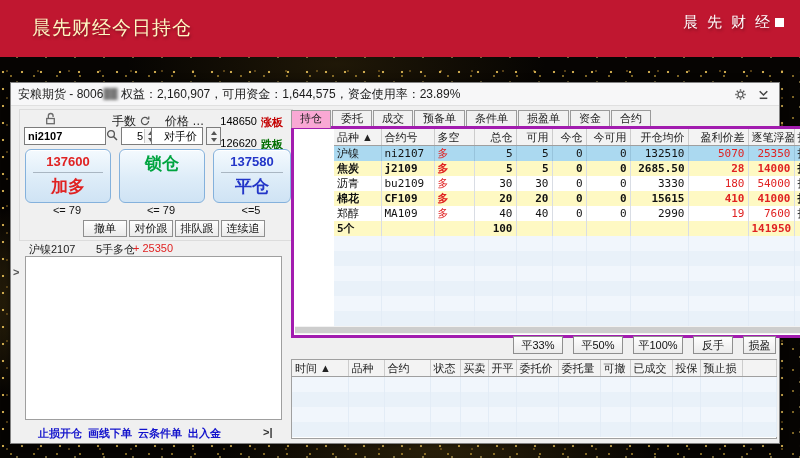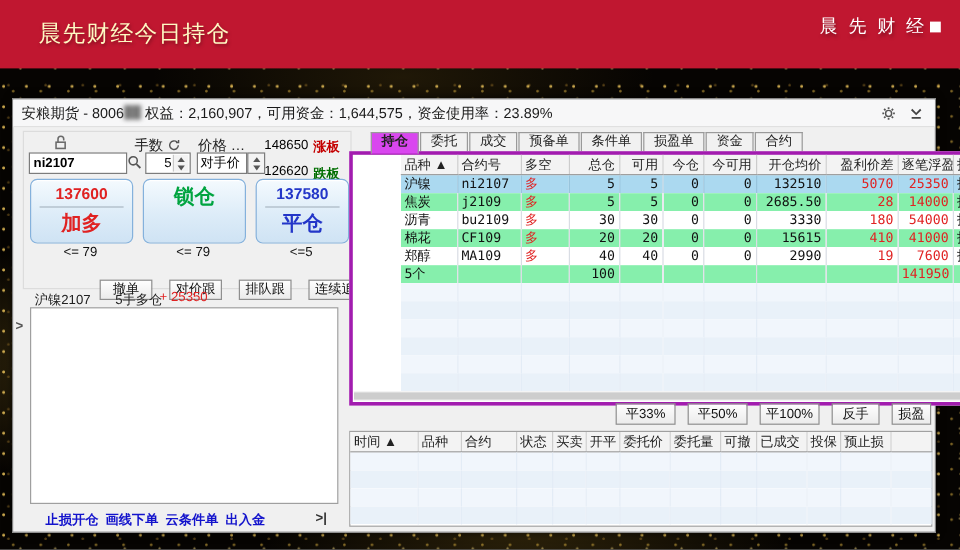--- a/index.html
+++ b/index.html
@@ -46,46 +46,46 @@
   .limrow{display:flex;justify-content:flex-end;gap:4px;margin-bottom:7px;}
   .up-label{color:#c40000;font-weight:bold;}
   .down-label{color:#006e00;font-weight:bold;}
   .bigbtn{position:absolute;top:66px;height:52px;border:1px solid #84b1dc;border-radius:6px;
     background:linear-gradient(#f4fafe,#ddecf8 55%,#cfe3f4);box-shadow:inset 0 1px 0 #fff;cursor:pointer;}
   .bigbtn .p{height:21px;line-height:22px;text-align:center;font-weight:bold;font-size:13px;
     margin:1px 7px 0;border-bottom:1px solid #a9b6c2;}
   .bigbtn .a{text-align:center;font-size:17px;font-weight:bold;line-height:27px;}
   .red{color:#e02222;} .green{color:#00a440;} .blue{color:#2336c8;}
   .hint{position:absolute;top:121px;font-size:11px;color:#111;text-align:center;}
-  .qrow{position:absolute;left:72px;top:150px;display:flex;gap:14px;align-items:flex-end;}
+  .qrow{position:absolute;left:72px;top:137px;display:flex;gap:2px;align-items:flex-end;}
   .btn{height:17px;font-size:11px;line-height:15px;text-align:center;border:1px solid #8f8f8f;
     background:linear-gradient(#fefefe,#ebebeb);color:#111;cursor:pointer;box-sizing:border-box;}
   .qrow .btn{width:44px;}
   .posline{position:absolute;left:18px;top:159px;font-size:11px;color:#222;width:250px;}
   .posline .c{position:absolute;left:0;} .posline .l{position:absolute;left:67px;}
   .posline .pnl{position:absolute;left:104px;color:#e02222;}
   .msgbox{position:absolute;left:14px;top:173px;width:255px;height:162px;background:#fff;border:1px solid #9f9f9f;}
   .collapse-arrow{position:absolute;left:2px;top:183px;font-size:11px;color:#555;font-weight:bold;}
   .links{position:absolute;left:27px;top:343px;display:flex;gap:6px;font-size:11px;font-weight:bold;color:#1313cc;}
   .links span{cursor:pointer;}
   .expand{position:absolute;left:252px;top:343px;font-size:11px;color:#333;font-weight:bold;cursor:pointer;}
   
   .rpanel{position:absolute;left:280px;top:26px;width:486px;height:330px;}
   .tabs{position:absolute;left:0;top:1px;height:17px;display:flex;}
   .tab{padding:0 8px;font-size:11px;line-height:15px;border:1px solid #9a9a9a;border-bottom:none;
     background:#f1f1f1;margin-right:1px;color:#222;cursor:pointer;}
-  .tab.active{background:#d946ef;position:relative;z-index:2;height:17px;font-weight:bold;margin-left:18px;}
+  .tab.active{background:#f9a8d4;position:relative;z-index:2;height:17px;font-weight:normal;}
   .content{position:absolute;left:0;top:17px;width:484px;height:206px;border:3px solid #a21caf;background:#fff;padding-left:40px;}
   table{border-collapse:collapse;table-layout:fixed;width:484px;}
   th{font-size:11px;font-weight:normal;color:#222;background:#f3f3f3;height:16px;padding:0 3px;
     border-right:1px solid #cccccc;border-bottom:1px solid #9f9f9f;overflow:hidden;white-space:nowrap;}
   td{font-size:11px;height:15px;padding:0 3px;border-right:1px solid #d9dde4;overflow:hidden;white-space:nowrap;
     font-family:"DejaVu Sans Mono","Liberation Sans",sans-serif;color:#111;}
   .l{text-align:left;} .r{text-align:right;} td.red,th.red{color:#e02222;}
-  tr.alt td{background:#86efac;}
+  tr.alt td{background:#fef9c3;font-weight:bold;}
   tr.sel td{background:#abd9f0;border-right-color:#98c4dc;}
   tr.f0 td,tr.f1 td{border-right:1px solid #e3ecf6;}
   tr.f0 td{background:#f1f6fc;} tr.f1 td{background:#e9f1f9;}
   .hscroll{position:absolute;left:1px;right:1px;bottom:1px;height:8px;background:#f2f2f2;}
   .hscroll .thumb{position:absolute;left:0;top:1px;height:6px;width:97%;background:#cdcdcd;}
   .abtns{position:absolute;left:222px;top:227px;display:flex;gap:10px;}
   .abtns .btn{height:18px;line-height:16px;}
   .btable{position:absolute;left:0;top:250px;width:484px;height:78px;border:1px solid #a0a0a0;background:#fff;}
   svg{display:block;}
 </style>
@@ -164,21 +164,21 @@
     <div class="spin">
         <div>
           <span class="tri-u"></span>
         </div>
         <div>
           <span class="tri-d"></span>
         </div>
       </div>
   </div>
 
-  <div class="inbox" style="left:153px;top:44px;width:38px;height:16px;line-height:16px;padding-left:2px">对手价</div>
+  <div class="inbox" style="left:140px;top:44px;width:38px;height:16px;line-height:16px;padding-left:12px">对手价</div>
   <div class="inbox" style="left:195px;top:44px;width:13px;height:16px;background:#f3f3f3">
     <div class="spin" style="border-left:none;right:0">
         <div>
           <span class="tri-u"></span>
         </div>
         <div>
           <span class="tri-d"></span>
         </div>
       </div>
   </div>

